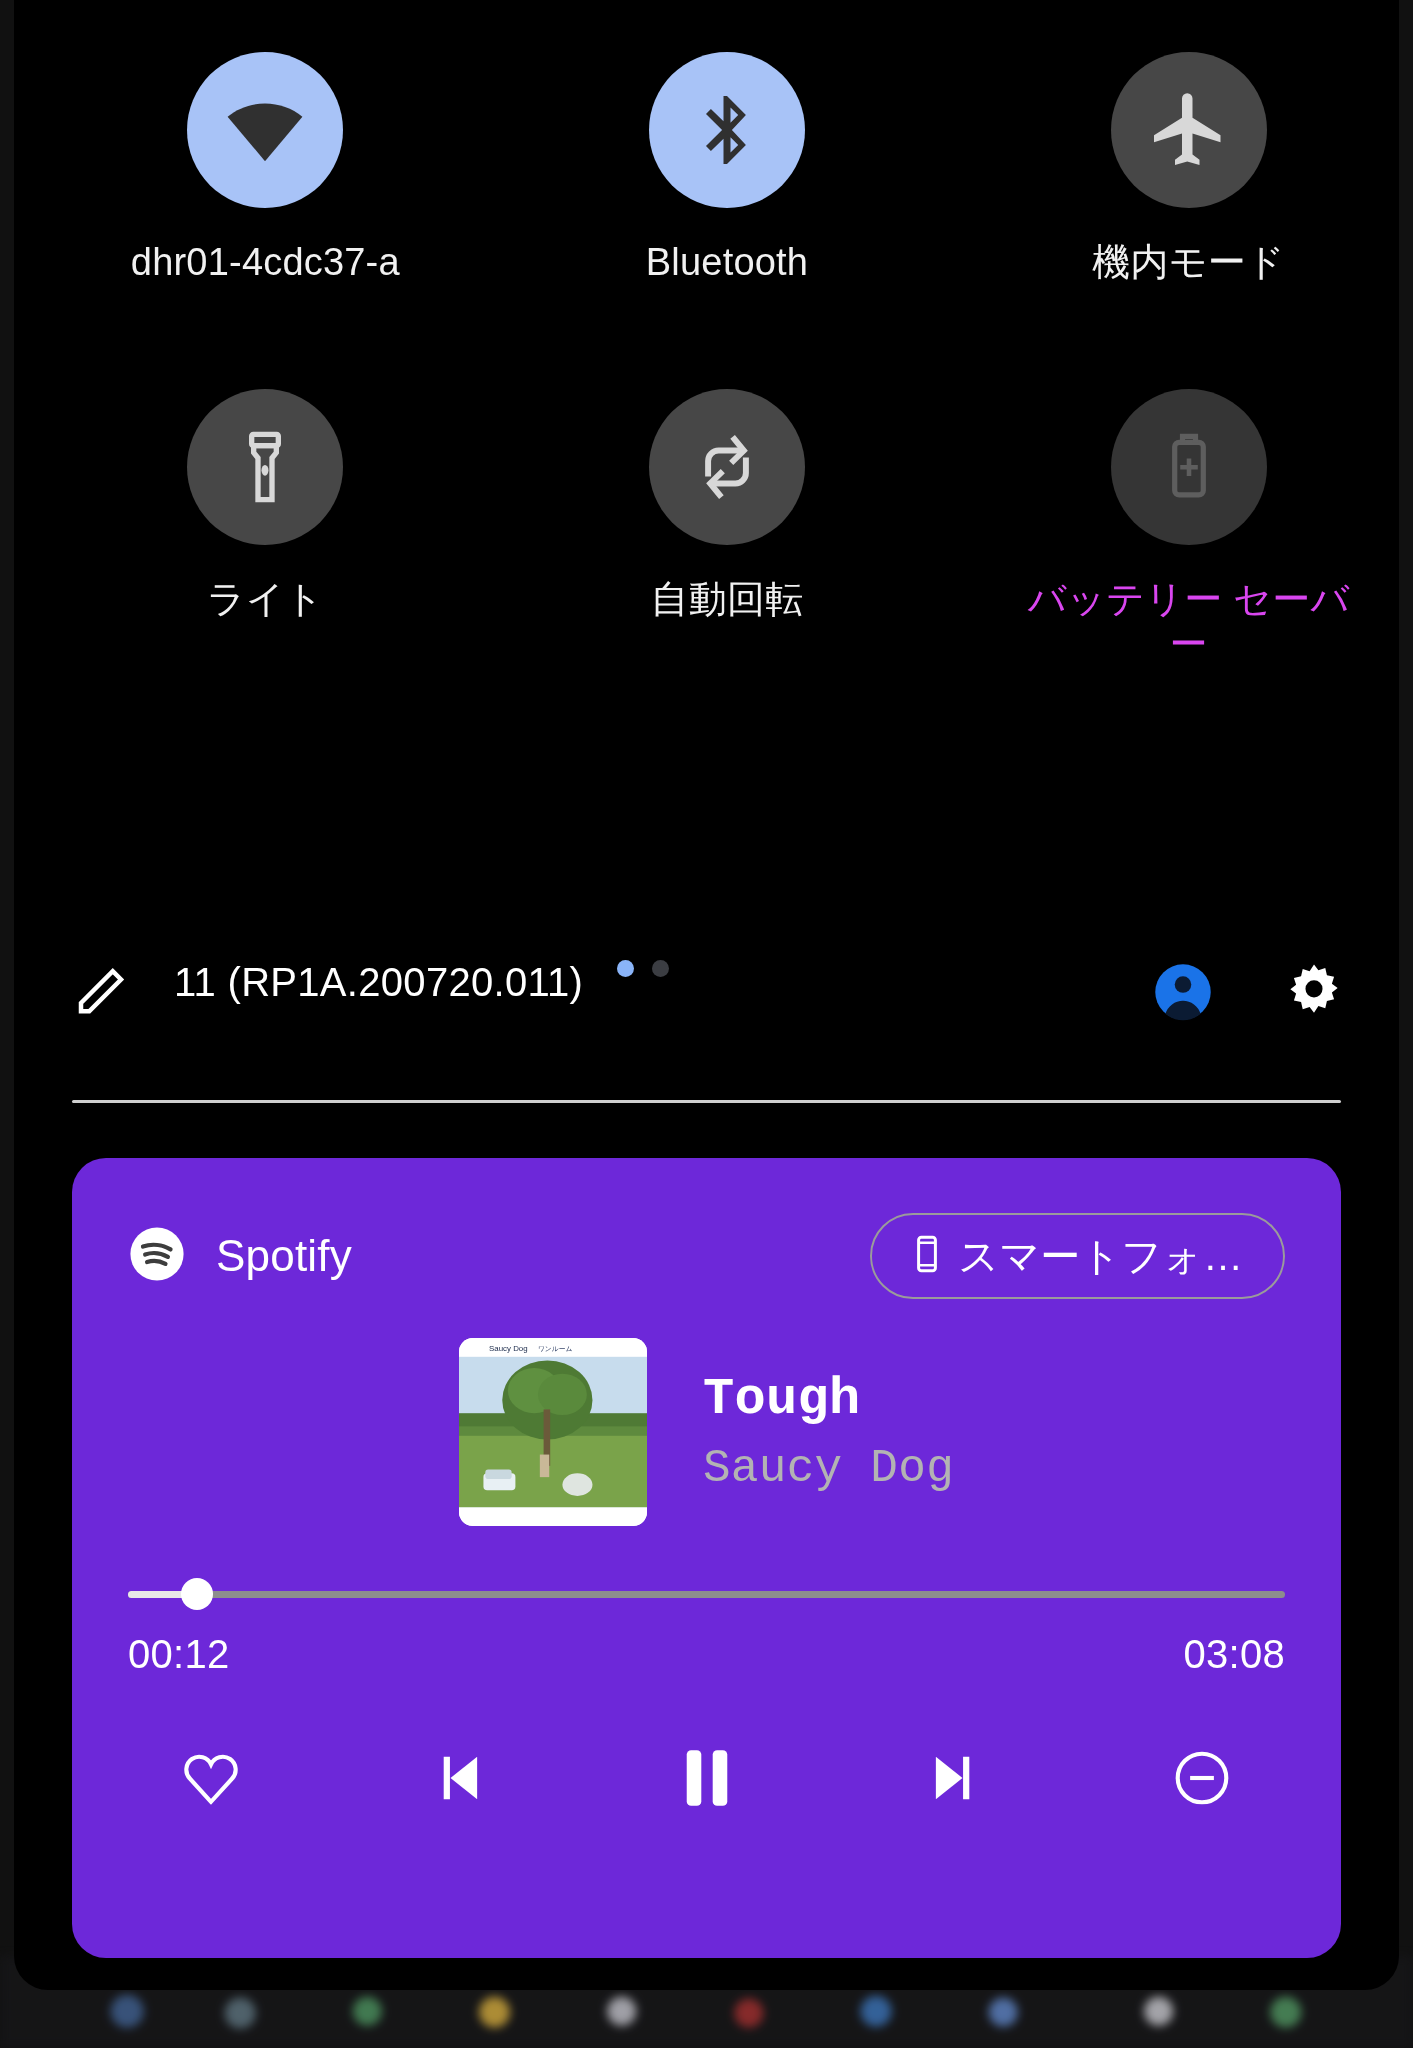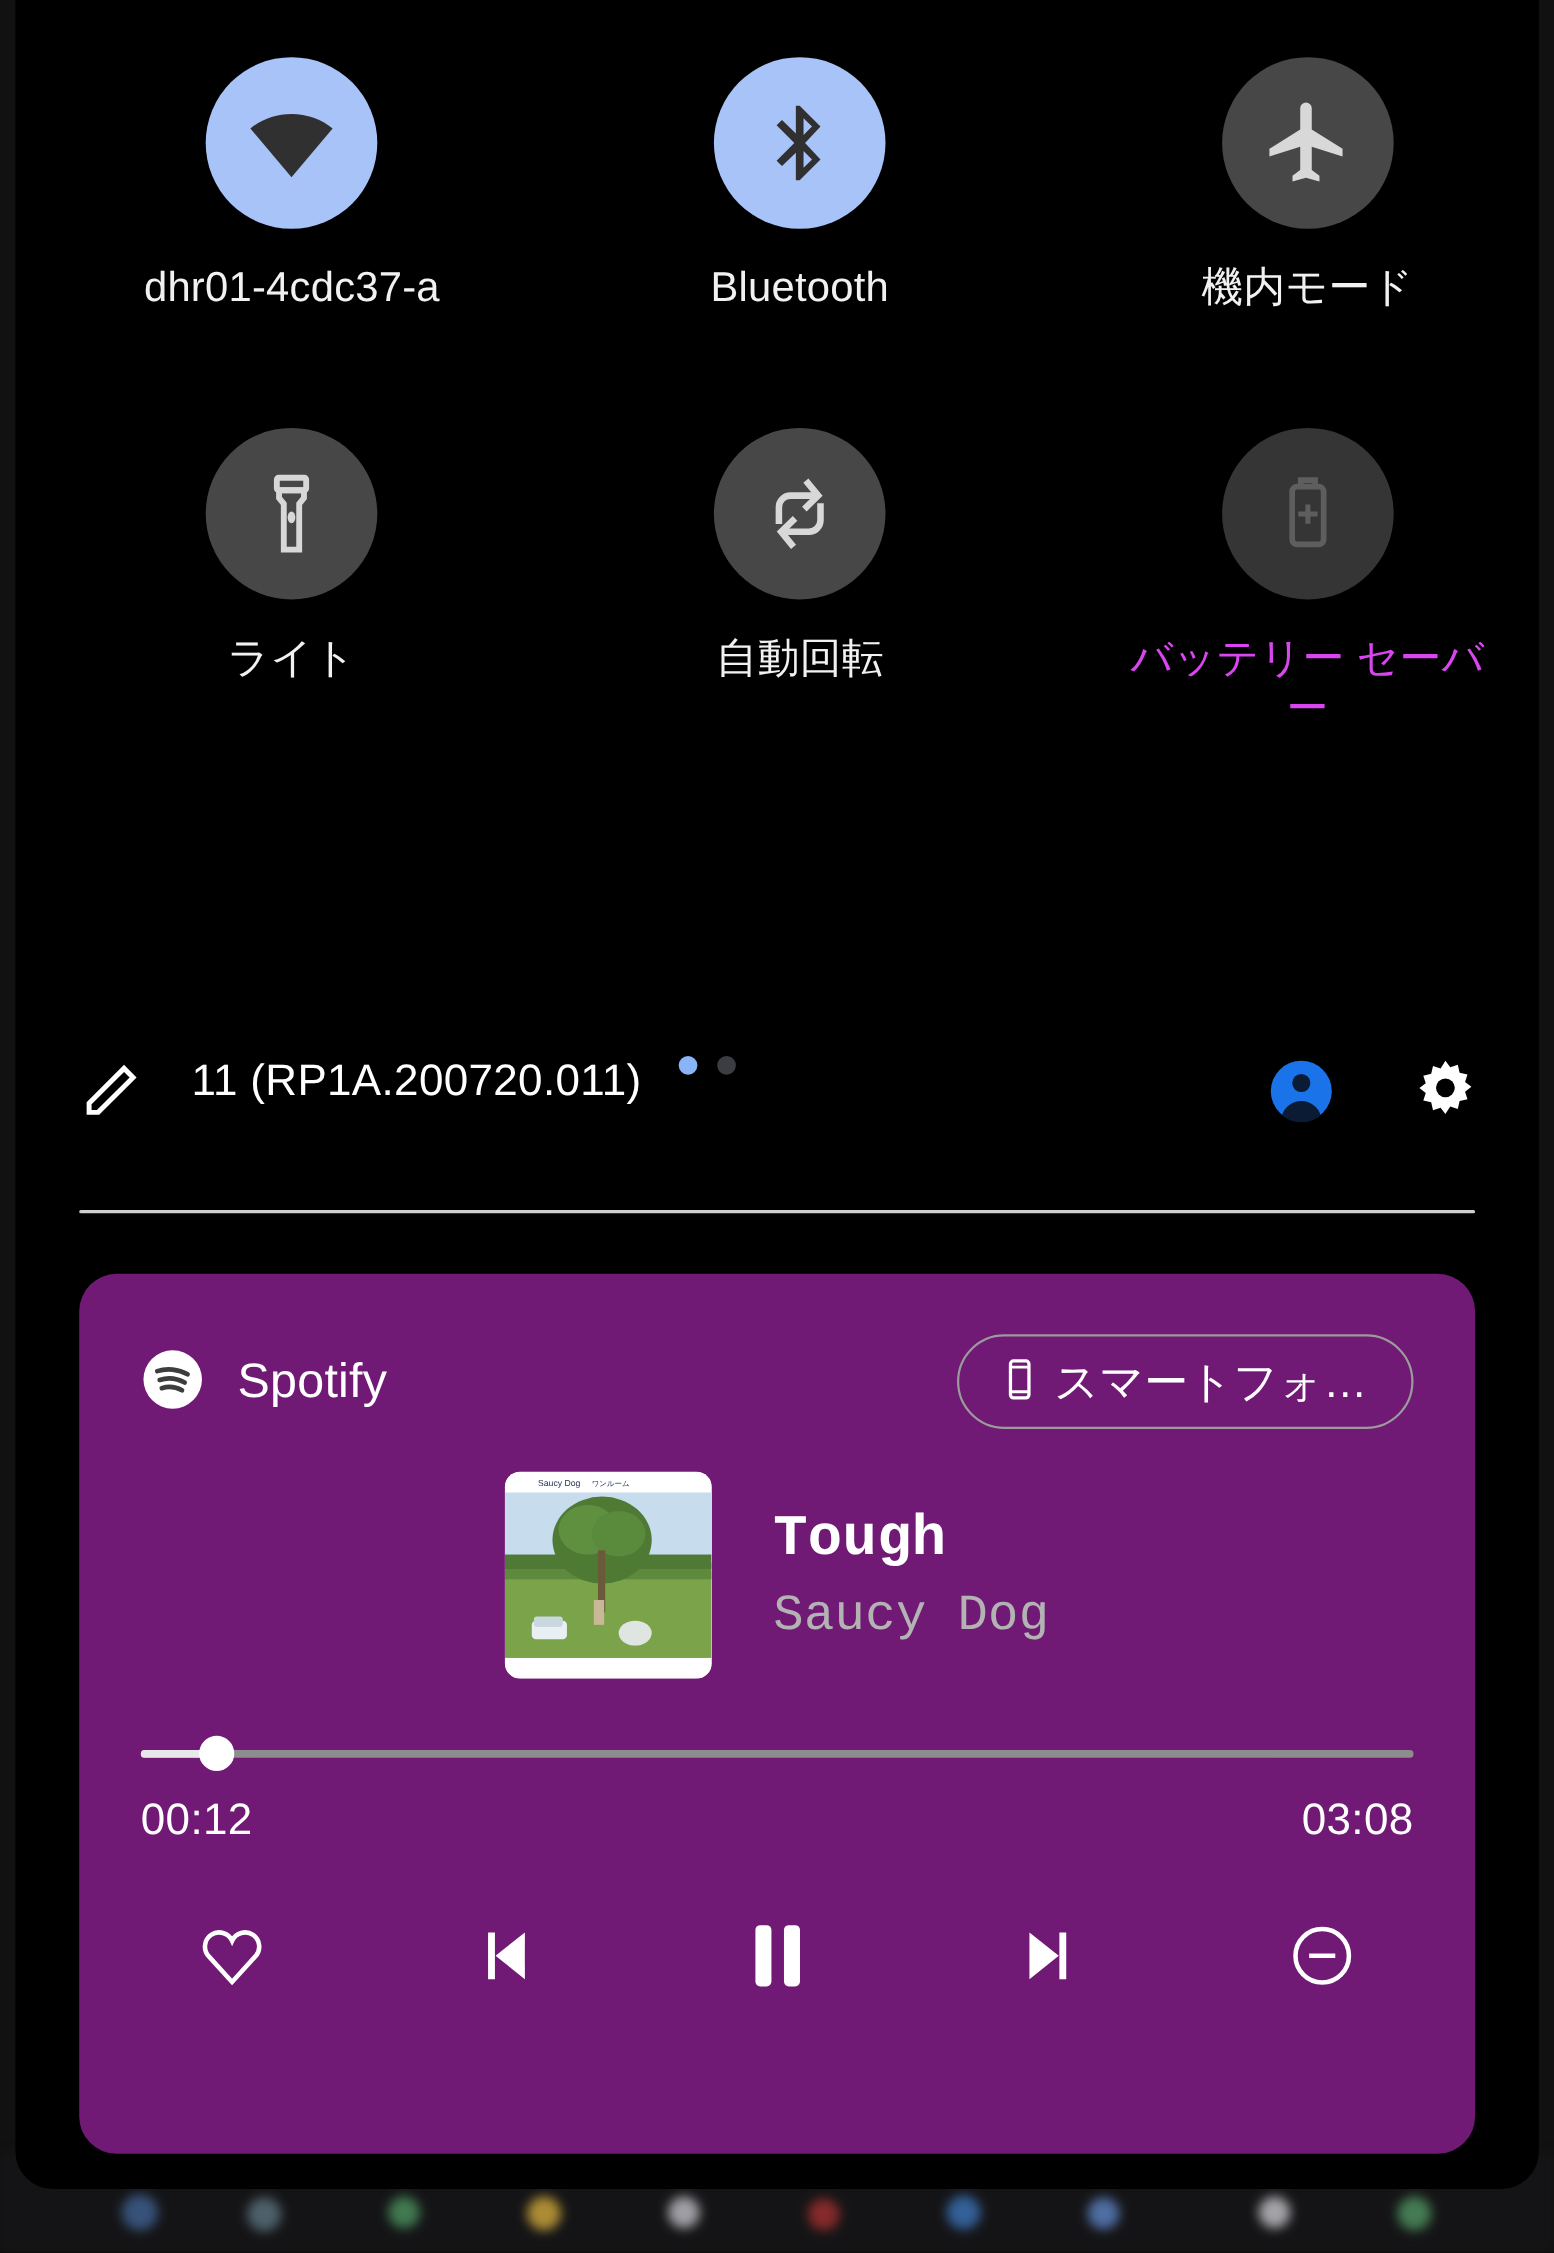--- a/index.html
+++ b/index.html
@@ -147,21 +147,21 @@
     border-radius: 2px;
   }
 
   
   #media-card {
     position: absolute;
     left: 58px;
     right: 58px;
     top: 1158px;
     height: 800px;
-    background: #701a75;
+    background: #6d28d9;
     border-radius: 34px;
     padding: 50px 56px 0 56px;
   }
 
   #media-header {
     display: flex;
     align-items: center;
     height: 96px;
   }
   #spotify-logo { flex: 0 0 auto; }

